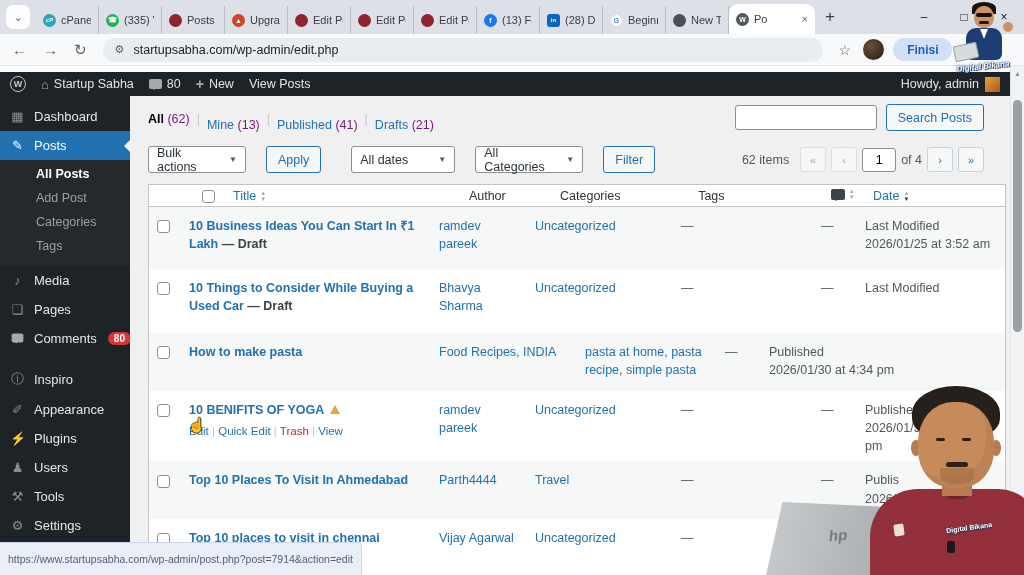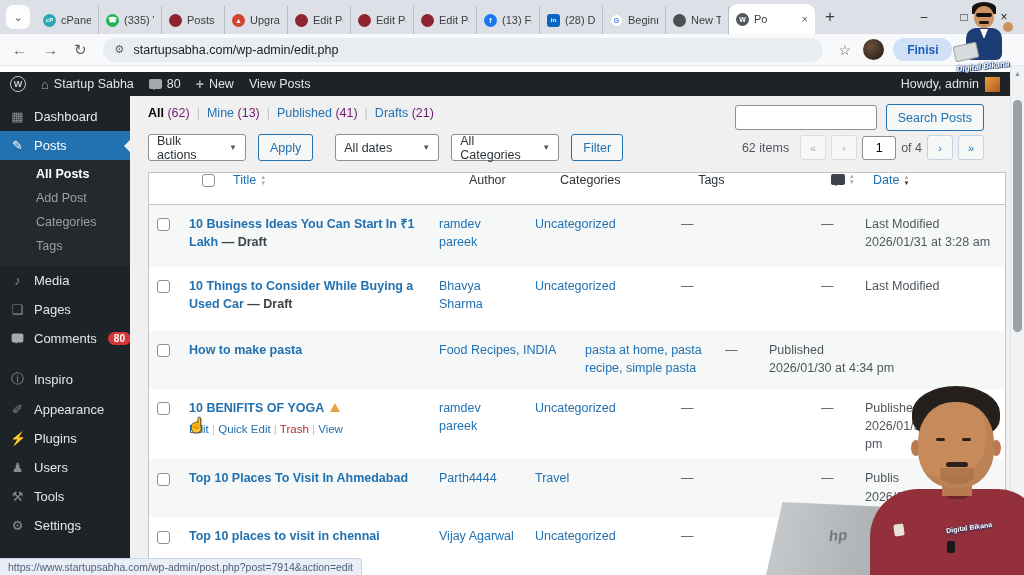--- a/index.html
+++ b/index.html
@@ -51,40 +51,40 @@
   .menu-item.active::after { content:""; position:absolute; right:0; top:50%; margin-top:-6px; border:6px solid transparent; border-right-color:#f0f0f1; }
   .submenu { background:#23292d; padding:2px 0 8px; }
   .submenu-item { padding:5px 10px 5px 36px; color:#9aa0a5; font-size:12.5px; }
   .submenu-item.current { color:#fff; font-weight:bold; }
   .badge { background:#d63638; color:#fff; border-radius:9px; font-size:10px; padding:1px 6px; margin-left:2px; font-weight:bold; }
   .menu-sep { height:10px; }
 
   
   .content { position:absolute; left:130px; top:96px; width:880px; height:479px; background:#f0f0f1; padding:10px 0 0 18px; }
   .views-row { font-size:12.5px; color:#50575e; display:flex; gap:7px; align-items:center; }
-  .view-link { color:#2271b1; }
+  .view-link { color:#2271b1;margin-top:12px; }
   .view-current { color:#000; font-weight:bold; }
   .view-count { color:#701a75; font-weight:normal; }
   .view-sep { color:#c3c4c7; }
   .search-area { position:absolute; top:8px; right:26px; display:flex; gap:9px; align-items:center; }
   .search-input { width:142px; height:25px; border:1px solid #8c8f94; border-radius:3px; background:#fff; font-size:12px; padding:0 6px; font-family:"Liberation Sans",sans-serif; }
   .btn { height:27px; padding:0 11px; border:1px solid #2271b1; border-radius:3px; background:#f6f7f7; color:#2271b1; font-size:12.5px; display:flex; align-items:center; }
-  .toolbar-row { margin-top:14px; display:flex; align-items:center; gap:12px; padding-right:26px; }
+  .toolbar-row { margin-top:14px; display:flex; align-items:center; gap:20px; padding-right:26px; }
   .select { height:27px; border:1px solid #8c8f94; border-radius:3px; background:#fff; color:#2c3338; font-size:12.5px; display:flex; align-items:center; justify-content:space-between; padding:0 8px; }
   .sel-bulk { width:98px; } .sel-dates { width:104px; margin-left:10px; } .sel-cats { width:108px; }
   .chev { color:#50575e; font-size:8px; margin-left:10px; }
   .pagination { margin-left:auto; display:flex; align-items:center; gap:5px; font-size:12.5px; color:#50575e; }
   .items-count { margin-right:6px; }
   .pagebtn { width:26px; height:25px; border:1px solid #dcdcde; border-radius:3px; background:#f6f7f7; display:flex; align-items:center; justify-content:center; color:#a7aaad; font-size:11px; }
   .pagebtn.on { color:#2271b1; border-color:#c5d2dd; }
   .pageinput { width:34px; height:24px; border:1px solid #8c8f94; border-radius:3px; text-align:center; font-size:12.5px; font-family:"Liberation Sans",sans-serif; }
 
   
   .table { margin-top:11px; width:858px; background:#fff; border:1px solid #c3c4c7; font-size:12.5px; }
-  .thead { display:flex; height:32px; border-bottom:1px solid #c3c4c7; color:#2c3338;padding-left:45px; }
+  .thead { display:flex; align-items:center; height:22px; border-bottom:1px solid #c3c4c7; color:#2c3338;padding-left:45px; }
   .cell { padding:0 8px; }
   .c-cb { width:32px; } .c-title { width:250px; } .c-author { width:96px; } .c-cats { width:146px; } .c-tags { width:140px; } .c-comm { width:44px; } .c-date { width:148px; }
   .checkbox { display:inline-block; width:13px; height:13px; border:1px solid #8c8f94; border-radius:3px; background:#fff; vertical-align:middle; }
   .th-link { color:#2271b1; display:inline-flex; gap:4px; align-items:center; }
   .sort { display:inline-flex; flex-direction:column; line-height:6px; font-size:6px; color:#a7aaad; }
   .sort .s-on { color:#2c3338; }
   .hbubble { display:inline-block; width:14px; height:11px; background:#3c434a; border-radius:2px; position:relative; }
   .hbubble::after { content:""; position:absolute; left:2px; bottom:-4px; border:3px solid transparent; border-top-color:#3c434a; }
   #rows .row { display:flex; }
   #rows .row.alt { background:#f6f7f7; }
@@ -103,21 +103,21 @@
   .cbubble { display:inline-block; width:22px; height:15px; background:#46505a; color:#fff; border-radius:3px; font-size:10px; text-align:center; line-height:15px; position:relative; }
   .cbadge { position:absolute; right:-7px; top:-6px; width:13px; height:13px; background:#d63638; color:#fff; border-radius:50%; font-size:8px; line-height:13px; }
 
   
   .scrollbar { position:absolute; right:0; top:66px; width:14px; height:509px; background:#f1f2f4; border-left:1px solid #e2e3e5; }
   .sb-arrow { position:absolute; left:0; width:100%; height:14px; color:#8a8d91; font-size:7px; display:flex; align-items:center; justify-content:center; }
   .sb-up { top:0; } .sb-down { bottom:0; }
   .sb-thumb { position:absolute; left:2px; top:34px; width:9px; height:232px; background:#9aa0a6; border-radius:5px; }
 
   
-  .statusbar { position:absolute; left:0; bottom:0; height:17px; background:#e9eef7; color:#51607a; font-size:10.5px; display:flex; align-items:center; padding:0 8px; border:1px solid #c9d4e8; border-left:none; border-bottom:none; border-radius:0 4px 0 0; z-index:40; }
+  .statusbar { position:absolute; left:0; bottom:0; height:17px; background:#e9eef7; color:#51607a; font-size:10.5px; display:flex; align-items:center; padding:16px 8px; border:1px solid #c9d4e8; border-left:none; border-bottom:none; border-radius:0 4px 0 0; z-index:40; }
 
   
   .cursor { position:absolute; left:188px; top:417px; font-size:14px; color:#fff; text-shadow:0 0 1px #000, 0 0 1px #000, 0 0 2px #000; z-index:45; }
 
   
   .watermark { position:absolute; left:948px; top:2px; width:70px; height:78px; z-index:50; }
   .wm-hair { position:absolute; left:24px; top:0; width:24px; height:12px; background:#17120f; border-radius:50% 50% 0 0; }
   .wm-head { position:absolute; left:26px; top:4px; width:20px; height:22px; background:#cd9263; border-radius:50% 50% 45% 45%; }
   .wm-glasses { position:absolute; left:28px; top:11px; width:16px; height:4px; background:#111; border-radius:2px; }
   .wm-stache { position:absolute; left:31px; top:19px; width:10px; height:3px; background:#20150f; border-radius:2px; }
@@ -389,21 +389,21 @@
       <div id="rows">
           <div class="row alt">
             <div class="cell c-cb"><span class="checkbox"></span></div>
             <div class="cell c-title"><span class="title-link">10 Business Ideas You Can Start In ₹1 Lakh</span><span class="suffix"> — Draft</span></div>
             <div class="cell c-author"><span class="cell-link">ramdev pareek</span></div>
             <div class="cell c-cats"><span class="cell-link">Uncategorized</span></div>
             <div class="cell c-tags"><span class="dash">—</span></div>
             <div class="cell c-comm"><span class="dash">—</span></div>
             <div class="cell c-date">
               <div class="date-status">Last Modified</div>
-              <div class="date-line">2026/01/31 at 3:28 am</div>
+              <div class="date-line">2026/01/25 at 3:52 am</div>
             </div>
           </div>
           <div class="row">
             <div class="cell c-cb"><span class="checkbox"></span></div>
             <div class="cell c-title"><span class="title-link">10 Things to Consider While Buying a Used Car</span><span class="suffix"> — Draft</span></div>
             <div class="cell c-author"><span class="cell-link">Bhavya Sharma</span></div>
             <div class="cell c-cats"><span class="cell-link">Uncategorized</span></div>
             <div class="cell c-tags"><span class="dash">—</span></div>
             <div class="cell c-comm"><span class="dash">—</span></div>
             <div class="cell c-date">

